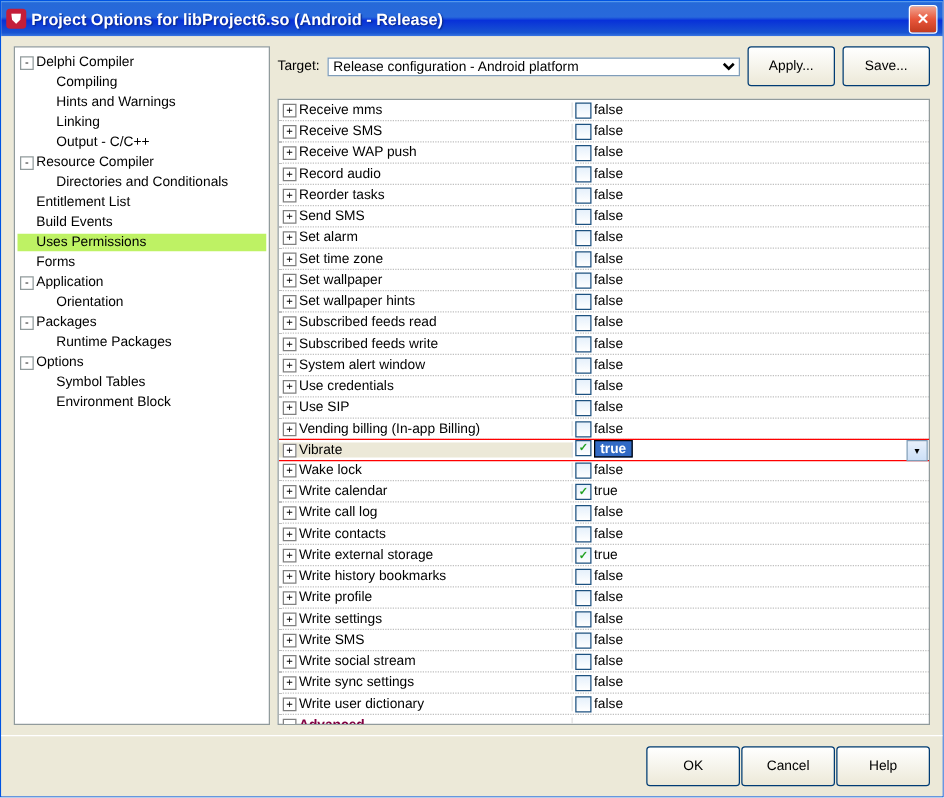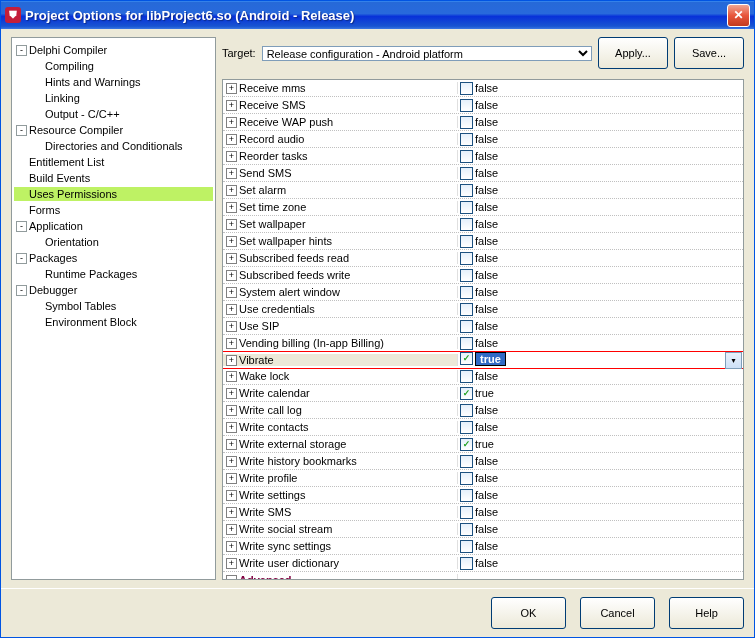--- a/index.html
+++ b/index.html
@@ -29,21 +29,21 @@
 .row .c1 .rexp{width:9px;height:9px;border:1px solid #808080;display:inline-flex;align-items:center;justify-content:center;font-size:9px;line-height:1;flex-shrink:0;background:#fff}
 .row .c2{flex:1;display:flex;align-items:flex-start;padding-left:2px;gap:2px}
 .row.selected{border:1px solid red;border-left:none;border-right:none;margin:-1px 0;position:relative;z-index:1}
 .row.selected .c1{background:#ece9d8}
 .row.selected .c2 .val{background:#316ac5;color:#fff;font-weight:bold;padding:0 4px;border:1px solid #000}
 .row.selected .dd{margin-left:auto;width:15px;height:15px;border:1px solid #7f9db9;background:linear-gradient(to bottom,#e8f0fb,#cde0f7);display:flex;align-items:center;justify-content:center;font-size:8px;margin-right:1px;cursor:pointer}
 .cb{width:11px;height:11px;border:1px solid #1c5180;background:linear-gradient(to bottom,#e5f0fb,#fff);flex-shrink:0;display:inline-flex;align-items:center;justify-content:center;font-size:9px;color:#21a121;font-weight:bold}
 .cb.checked::after{content:"✓"}
 .group .lbl{color:#800040;font-weight:bold}
 .row.indent2 .c1{padding-left:16px}
-.footer{display:flex;justify-content:flex-end;gap:14px;padding:8px 10px;border-top:1px solid #fff;background:#ece9d8}
+.footer{display:flex;justify-content:flex-end;gap:1px;padding:8px 10px;border-top:1px solid #fff;background:#ece9d8}
 .footer .xpbtn{min-width:75px}
 </style>
 </head>
 <body>
 
 <div class="window">
   <div class="titlebar">
     <span class="appicon">⛊</span>
     <span class="title">Project Options for libProject6.so  (Android - Release)</span>
     <span class="closebtn">✕</span>
@@ -137,21 +137,21 @@
           </li>
           <li class="lv1">
             <div class="node">
               <span class="dot"></span>
               <span>Runtime Packages</span>
             </div>
           </li>
           <li class="lv0">
             <div class="node">
               <span class="exp">-</span>
-              <span>Debugger</span>
+              <span>Options</span>
             </div>
           </li>
           <li class="lv1">
             <div class="node">
               <span class="dot"></span>
               <span>Symbol Tables</span>
             </div>
           </li>
           <li class="lv1">
             <div class="node">

